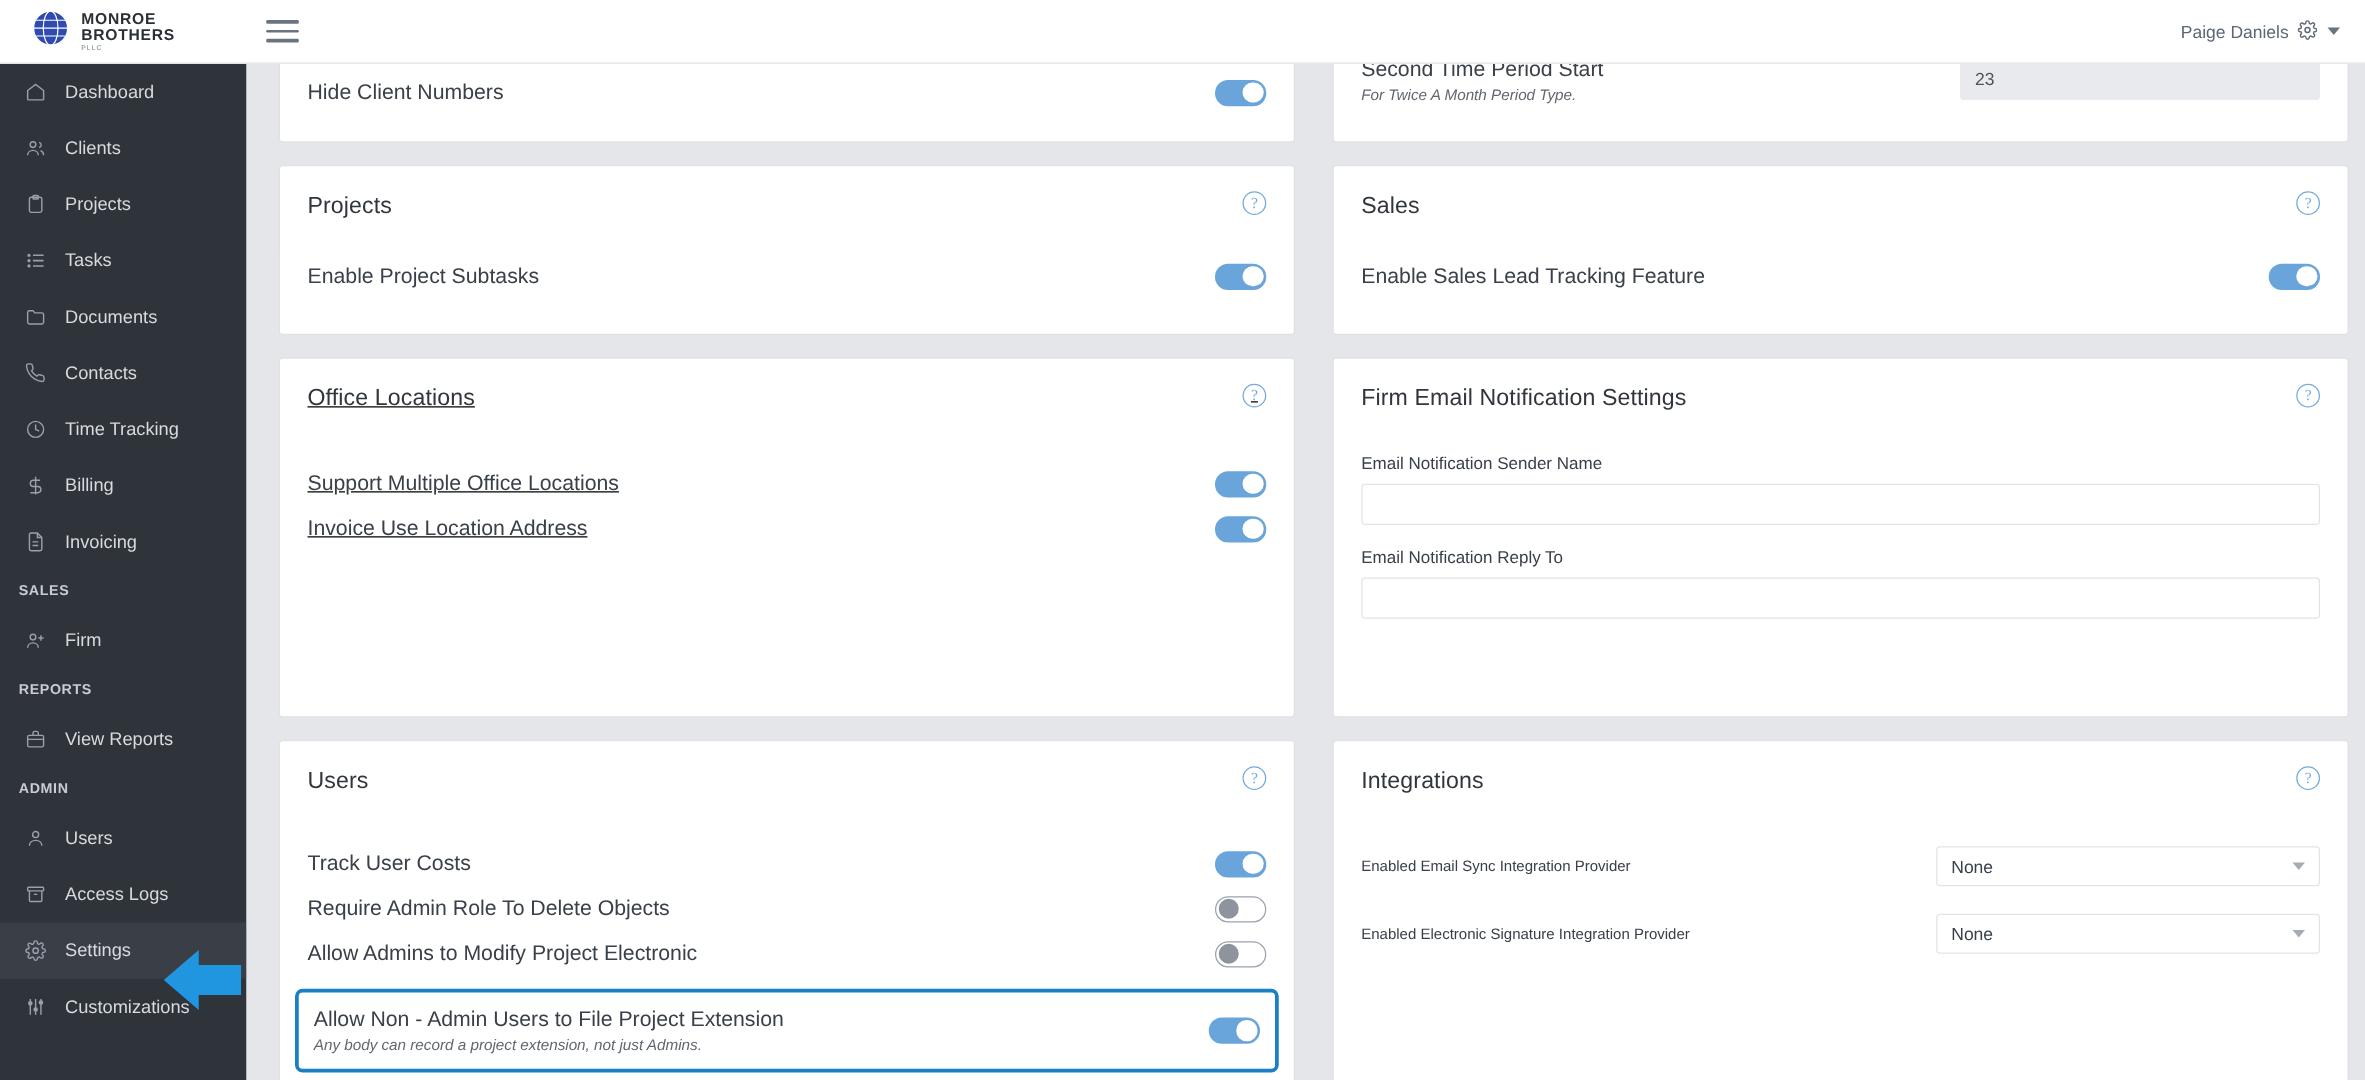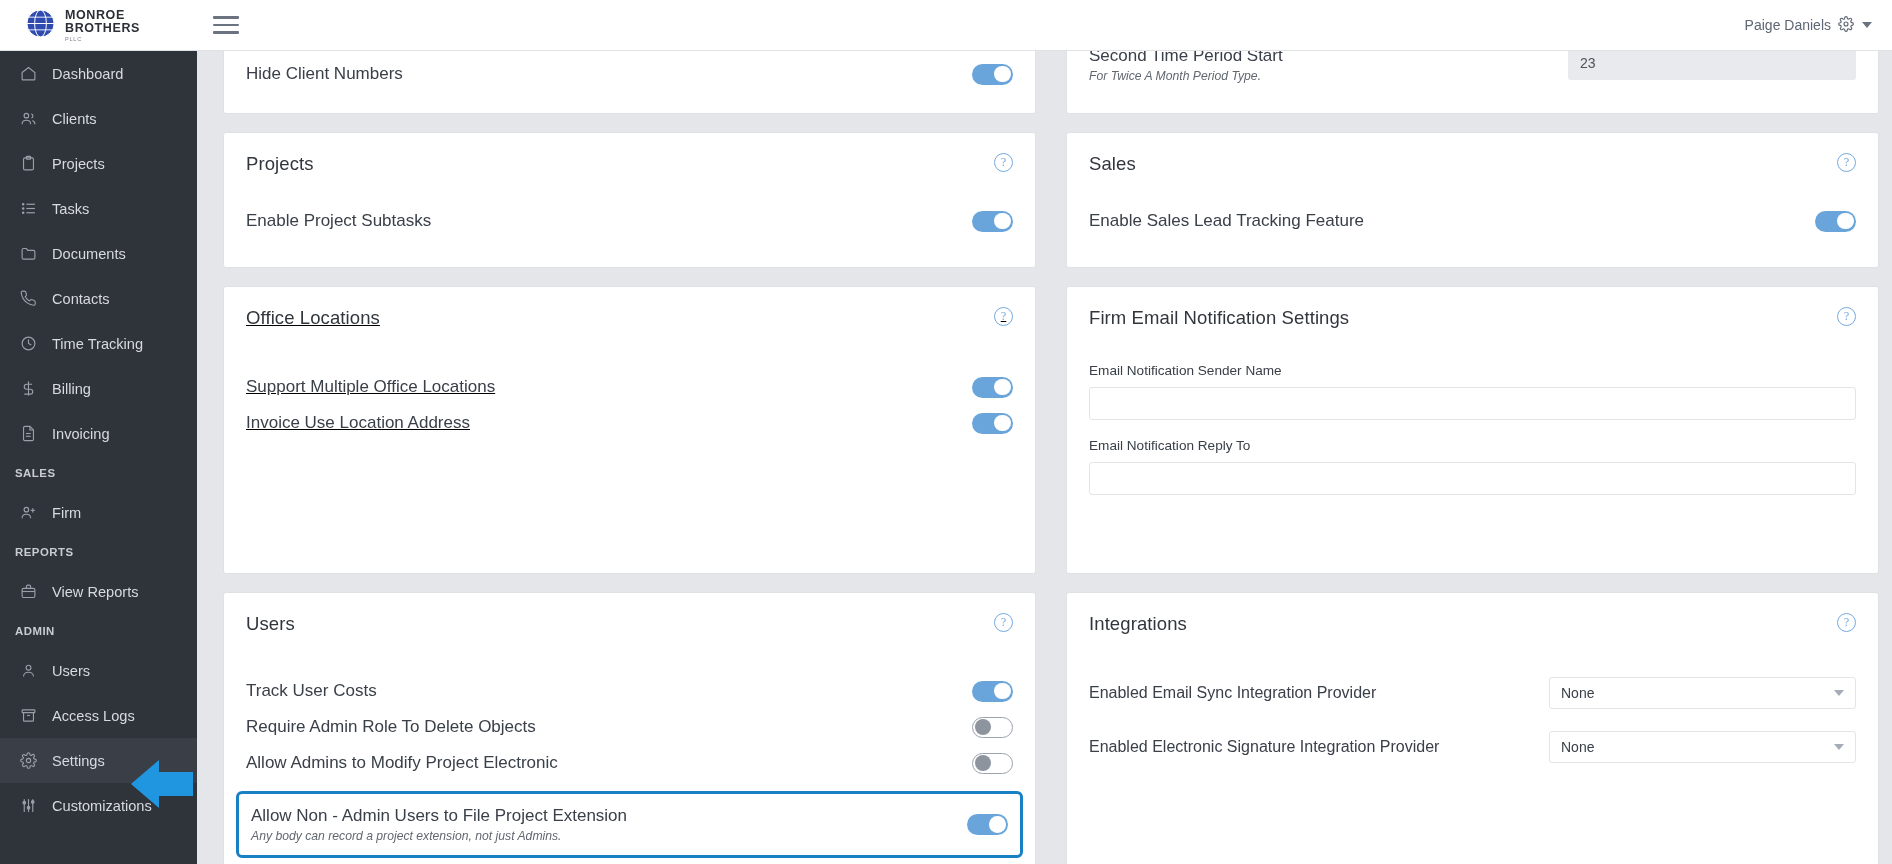--- a/index.html
+++ b/index.html
@@ -260,21 +260,21 @@
   }
 
   
   .select-row {
     display: flex;
     align-items: center;
     justify-content: space-between;
     margin-bottom: 22px;
   }
   .select-row:last-child { margin-bottom: 0; }
-  .select-row .setting-label { font-size: 16px; }
+  .select-row .setting-label { font-size: 12px; }
   .select-box {
     width: 307px;
     height: 32px;
     border: 1px solid #e2e4e8;
     border-radius: 3px;
     display: flex;
     align-items: center;
     padding: 0 11px;
     font-size: 14px;
     color: #3a4049;

